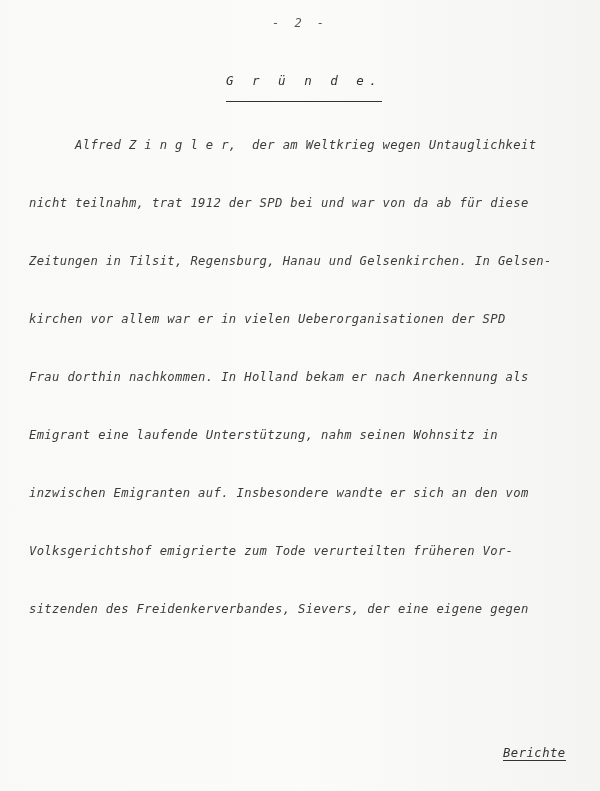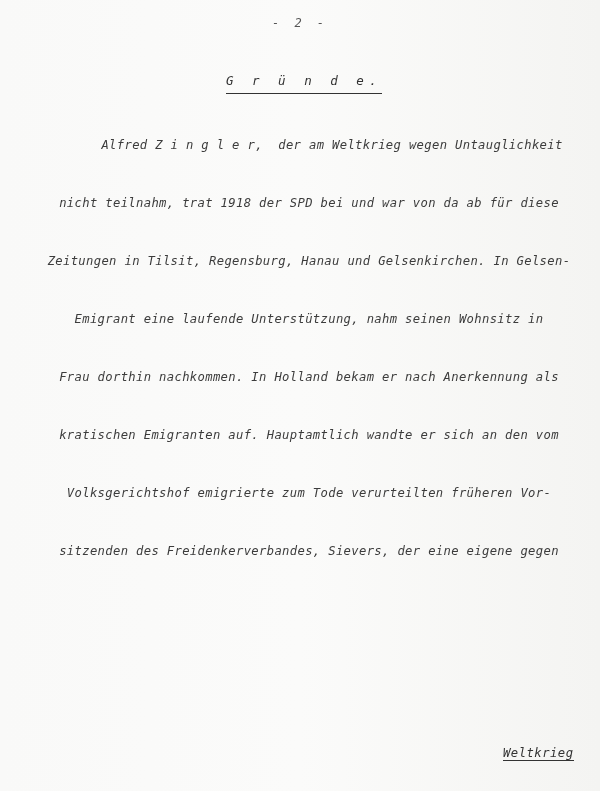--- a/index.html
+++ b/index.html
@@ -16,47 +16,48 @@
       background: linear-gradient(90deg, #f9f9f8 0%, #fbfbfa 50%, #f4f4f2 100%);
     }
     .page-number {
       position: absolute; top: 16px; left: 0; width: 600px;
       text-align: center; font-size: 12px; font-style: italic; color: #555;
       letter-spacing: 4px;
     }
     .heading {
       position: absolute; top: 73px; left: 226px;
       font-size: 12.5px; font-style: italic; letter-spacing: 5.5px;
-      border-bottom: 1.5px solid #333; padding-bottom: 5px; color: #333; text-align: center;
+      border-bottom: 1.5px solid #333; padding-bottom: 13px; color: #333; text-align: center;
     }
     .body-text {
       position: absolute; top: 97px; left: 29px; width: 560px;
       font-size: 12.2px; font-style: italic; line-height: 19.35px;
       letter-spacing: 0.35px; white-space: pre; color: #3c3c3c;
     }
-    .line { display: block; height: 19.35px; text-align: center; }
+    .line { display: block; height: 19.35px; }
     .footer-word {
       position: absolute; top: 746px; left: 503px;
       font-size: 12.2px; font-style: italic; letter-spacing: 0.5px;
       border-bottom: 1.5px solid #333; color: #333;
     }
   </style>
 </head>
 <body>
 
 <div class="page">
   <div class="page-number">- 2 -</div>
   <div class="heading">G r ü n d e.</div>
   <div class="body-text">
     <span class="line">      Alfred Z i n g l e r,  der am Weltkrieg wegen Untauglichkeit</span>
-    <span class="line">nicht teilnahm, trat 1918 der SPD bei und war von da ab für diese</span>
+    <span class="line">nicht teilnahm, trat 1912 der SPD bei und war von da ab für diese</span>
     <span class="line">Zeitungen in Tilsit, Regensburg, Hanau und Gelsenkirchen. In Gelsen-</span>
+    <span class="line">kirchen vor allem war er in vielen Ueberorganisationen der SPD</span>
+    <span class="line">Frau dorthin nachkommen. In Holland bekam er nach Anerkennung als</span>
     <span class="line">Emigrant eine laufende Unterstützung, nahm seinen Wohnsitz in</span>
-    <span class="line">Frau dorthin nachkommen. In Holland bekam er nach Anerkennung als</span>
-    <span class="line">kratischen Emigranten auf. Hauptamtlich wandte er sich an den vom</span>
+    <span class="line">inzwischen Emigranten auf. Insbesondere wandte er sich an den vom</span>
     <span class="line">Volksgerichtshof emigrierte zum Tode verurteilten früheren Vor-</span>
     <span class="line">sitzenden des Freidenkerverbandes, Sievers, der eine eigene gegen</span>
     
     
     
     
     
     
     
     
@@ -69,14 +70,14 @@
     
     
     
     
     
     
     
     
     
   </div>
-  <div class="footer-word">Weltkrieg</div>
+  <div class="footer-word">Berichte</div>
 </div>
 
 </body></html>

